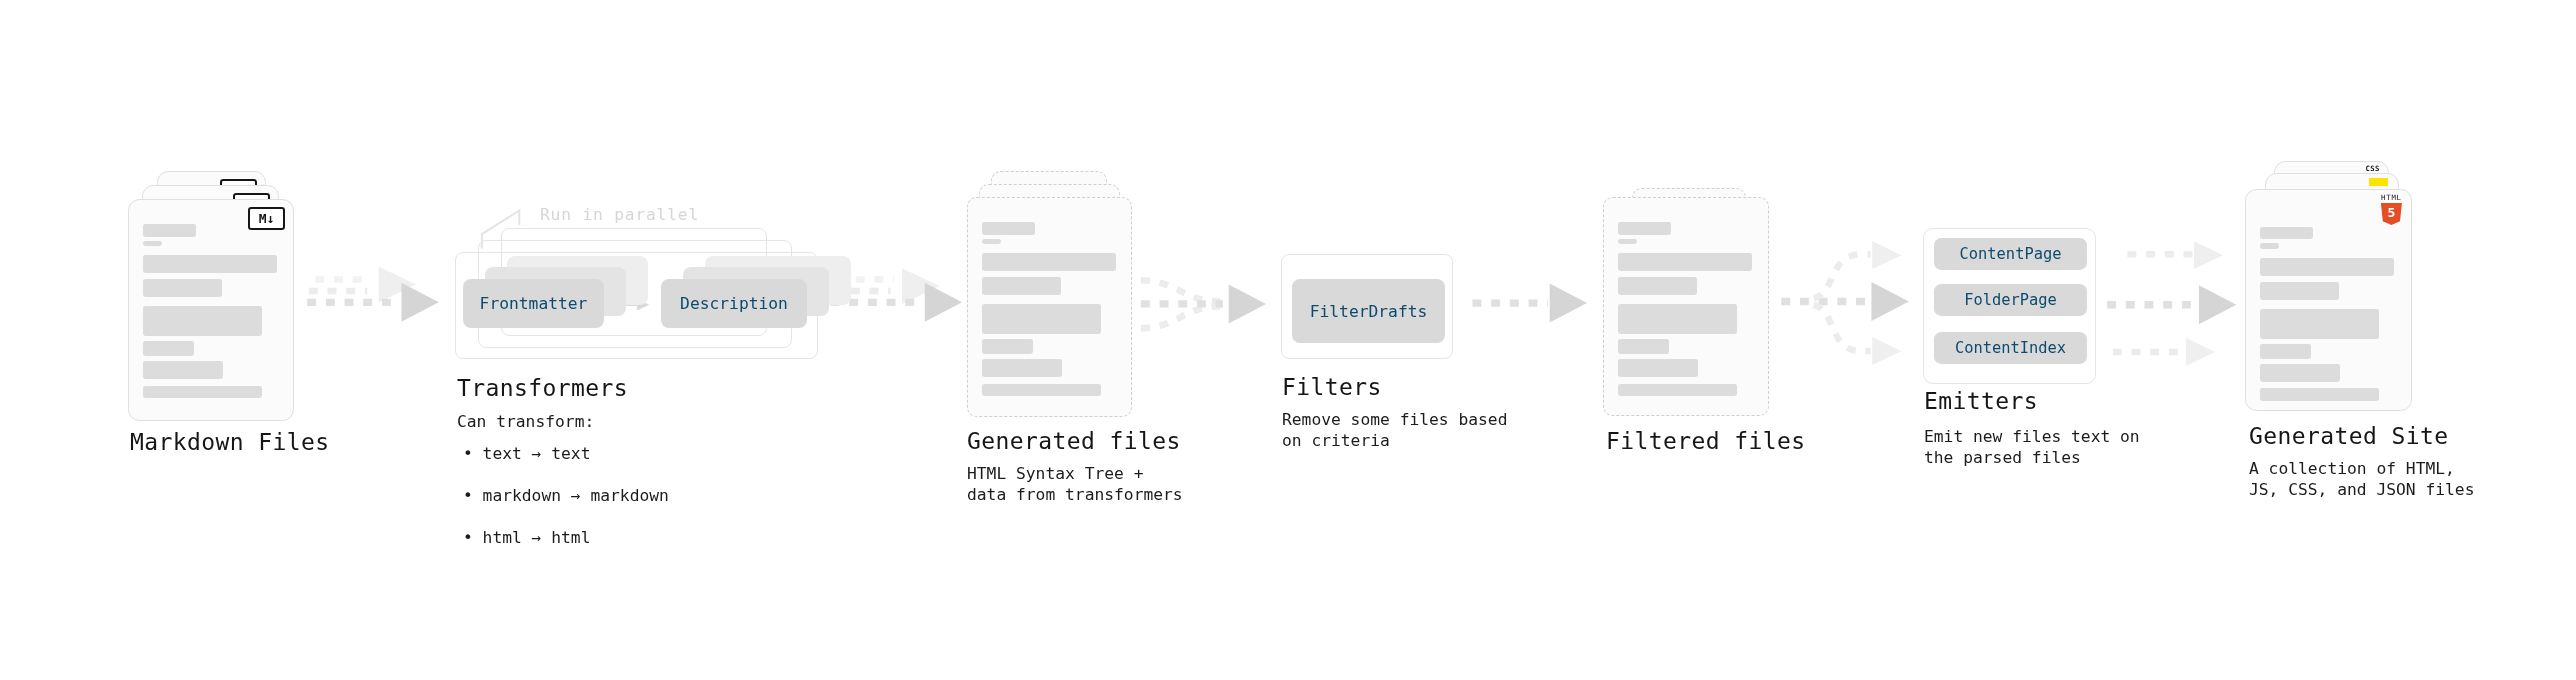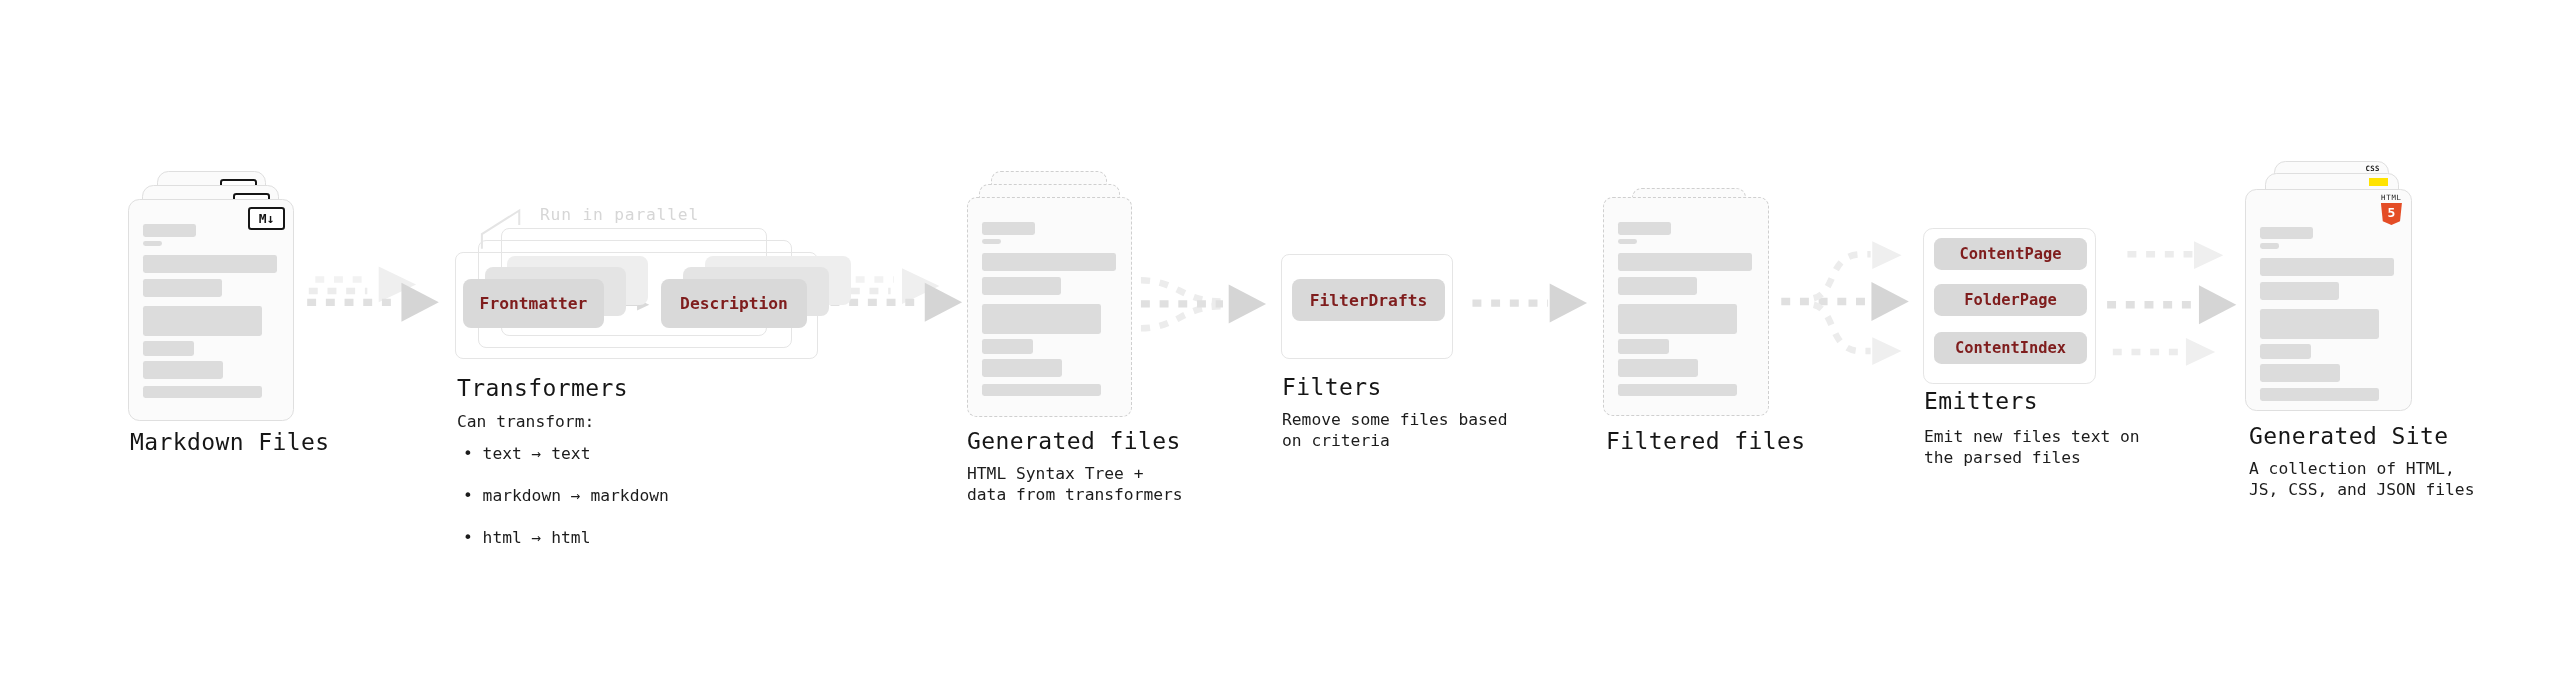--- a/index.html
+++ b/index.html
@@ -33,21 +33,21 @@
             line-height:19.5px;text-align:center;}
 
   
   .stage-label{position:absolute;font-size:23px;color:#161616;white-space:nowrap;letter-spacing:0.4px;}
   .stage-desc{position:absolute;font-size:16.3px;line-height:21px;color:#1c1c1c;white-space:pre-line;}
   .note{position:absolute;font-size:16.3px;color:#d6d6d6;white-space:nowrap;letter-spacing:0.8px;}
 
   
   .tbox{position:absolute;border:1.6px solid #e5e5e5;border-radius:8.1px;background:transparent;box-sizing:border-box;}
   .pill{position:absolute;border-radius:8.1px;background:#d9d9d9;display:flex;align-items:center;
-        justify-content:center;font-size:16.3px;color:#7f1d1d;white-space:nowrap;font-weight:bold;}
+        justify-content:center;font-size:16.3px;color:#0c4a6e;white-space:nowrap;}
   .pill.l1{background:#e4e4e4;}
   .pill.l2{background:#eeeeee;}
   .pill.sm{height:32px;border-radius:7.3px;font-size:15.4px;}
 
   
   .css-badge{position:absolute;top:1.6px;right:8.1px;font-size:7.3px;font-weight:bold;color:#161616;
              border-bottom:2.4px solid #2965f1;padding-bottom:0.8px;letter-spacing:0.4px;}
   .js-badge{position:absolute;top:4.1px;right:9.8px;width:19.5px;height:8.1px;background:#ffe300;}
   .html-badge{position:absolute;top:4.1px;right:8.1px;width:23px;text-align:center;}
   .html-badge .word{font-size:7.3px;font-weight:normal;letter-spacing:0.8px;color:#161616;line-height:8.1px;}
@@ -182,21 +182,21 @@
           <i class="bar b8" style="display:block"></i>
       </div>
     </div>
     <div class="stage-label" style="left:967px;top:428px;">Generated files</div>
     <div class="stage-desc" style="left:967px;top:463px;">HTML Syntax Tree +
 data from transformers</div>
   </div>
 
   <div>
     <div class="tbox" style="left:1281px;top:254px;width:172px;height:105px;"></div>
-    <div class="pill" style="left:1292px;top:279px;width:153px;height:42px;">FilterDrafts</div>
+    <div class="pill" style="left:1292px;top:279px;width:153px;height:64px;">FilterDrafts</div>
     <div class="stage-label" style="left:1282px;top:374px;">Filters</div>
     <div class="stage-desc" style="left:1282px;top:409px;">Remove some files based
 on criteria</div>
   </div>
 
   <div>
     <div class="doc dashed" style="left:1632px;top:188px;width:114px;height:219px;"></div>
     <div class="doc dashed" style="left:1603px;top:197px;width:166px;height:219px;">
       <div class="bars">
         <i class="bar b1" style="display:block"></i>

